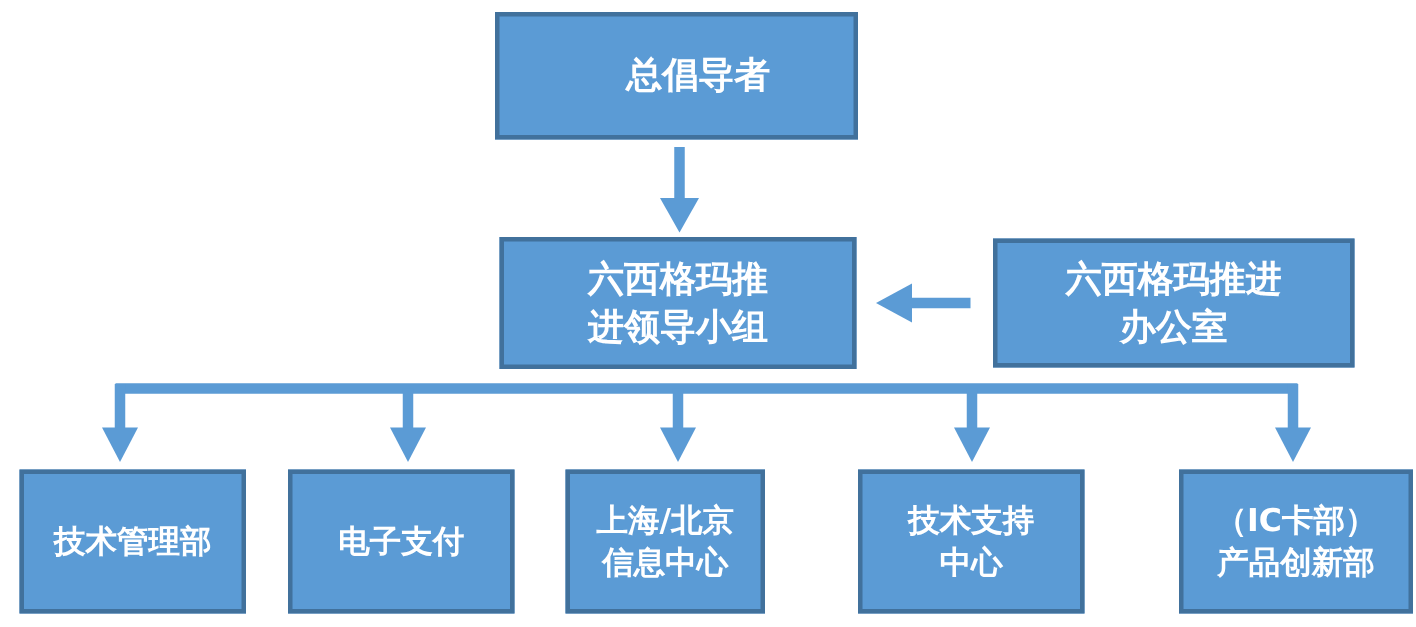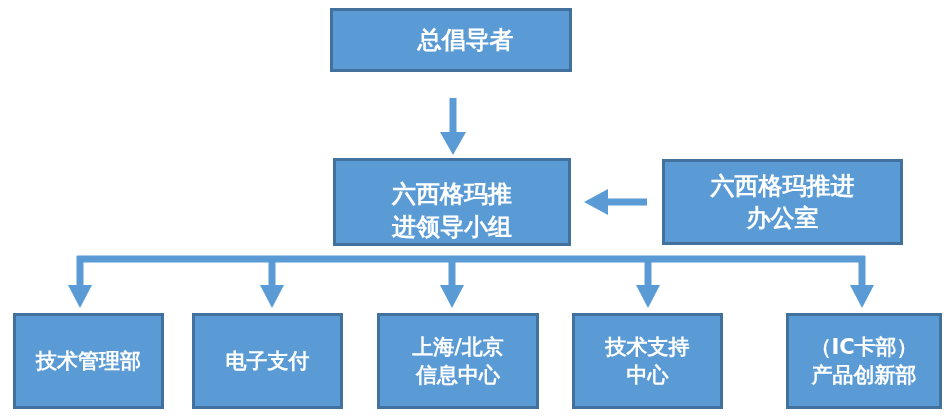--- a/index.html
+++ b/index.html
@@ -41,27 +41,27 @@
     color: var(--text);
     font-weight: bold;
     display: flex;
     flex-direction: column;
     align-items: center;
     justify-content: center;
     text-align: center;
     z-index: 1;
     line-height: 1.35;
   }
-  .node-top       { left: 330px; top: 8px;   width: 242px; height: 64px; font-size: 24px; padding-left: 29px; }
-  .node-lead      { left: 333px; top: 158px; width: 238px; height: 88px; font-size: 24px; justify-content: flex-end; }
+  .node-top       { left: 330px; top: 8px;   width: 242px; height: 85px; font-size: 24px; padding-left: 29px; }
+  .node-lead      { left: 333px; top: 158px; width: 238px; height: 88px; font-size: 24px; }
   .node-office    { left: 662px; top: 159px; width: 241px; height: 86px; font-size: 24px; }
   .node-dept      { top: 313px; height: 96px; font-size: 21px; }
   .node-dept-0    { left: 13px;   width: 151px; }
   .node-dept-1    { left: 192px; width: 151px; }
-  .node-dept-2    { left: 377px; width: 162px; }
+  .node-dept-2    { left: 377px; width: 133px; }
   .node-dept-3    { left: 572px; width: 151px; }
   .node-dept-4    { left: 786px; width: 156px; }
   .node span { display: block; }
   .node span:empty { display: none; }
 </style>
 </head>
 <body>
 
 <div class="canvas">
 

